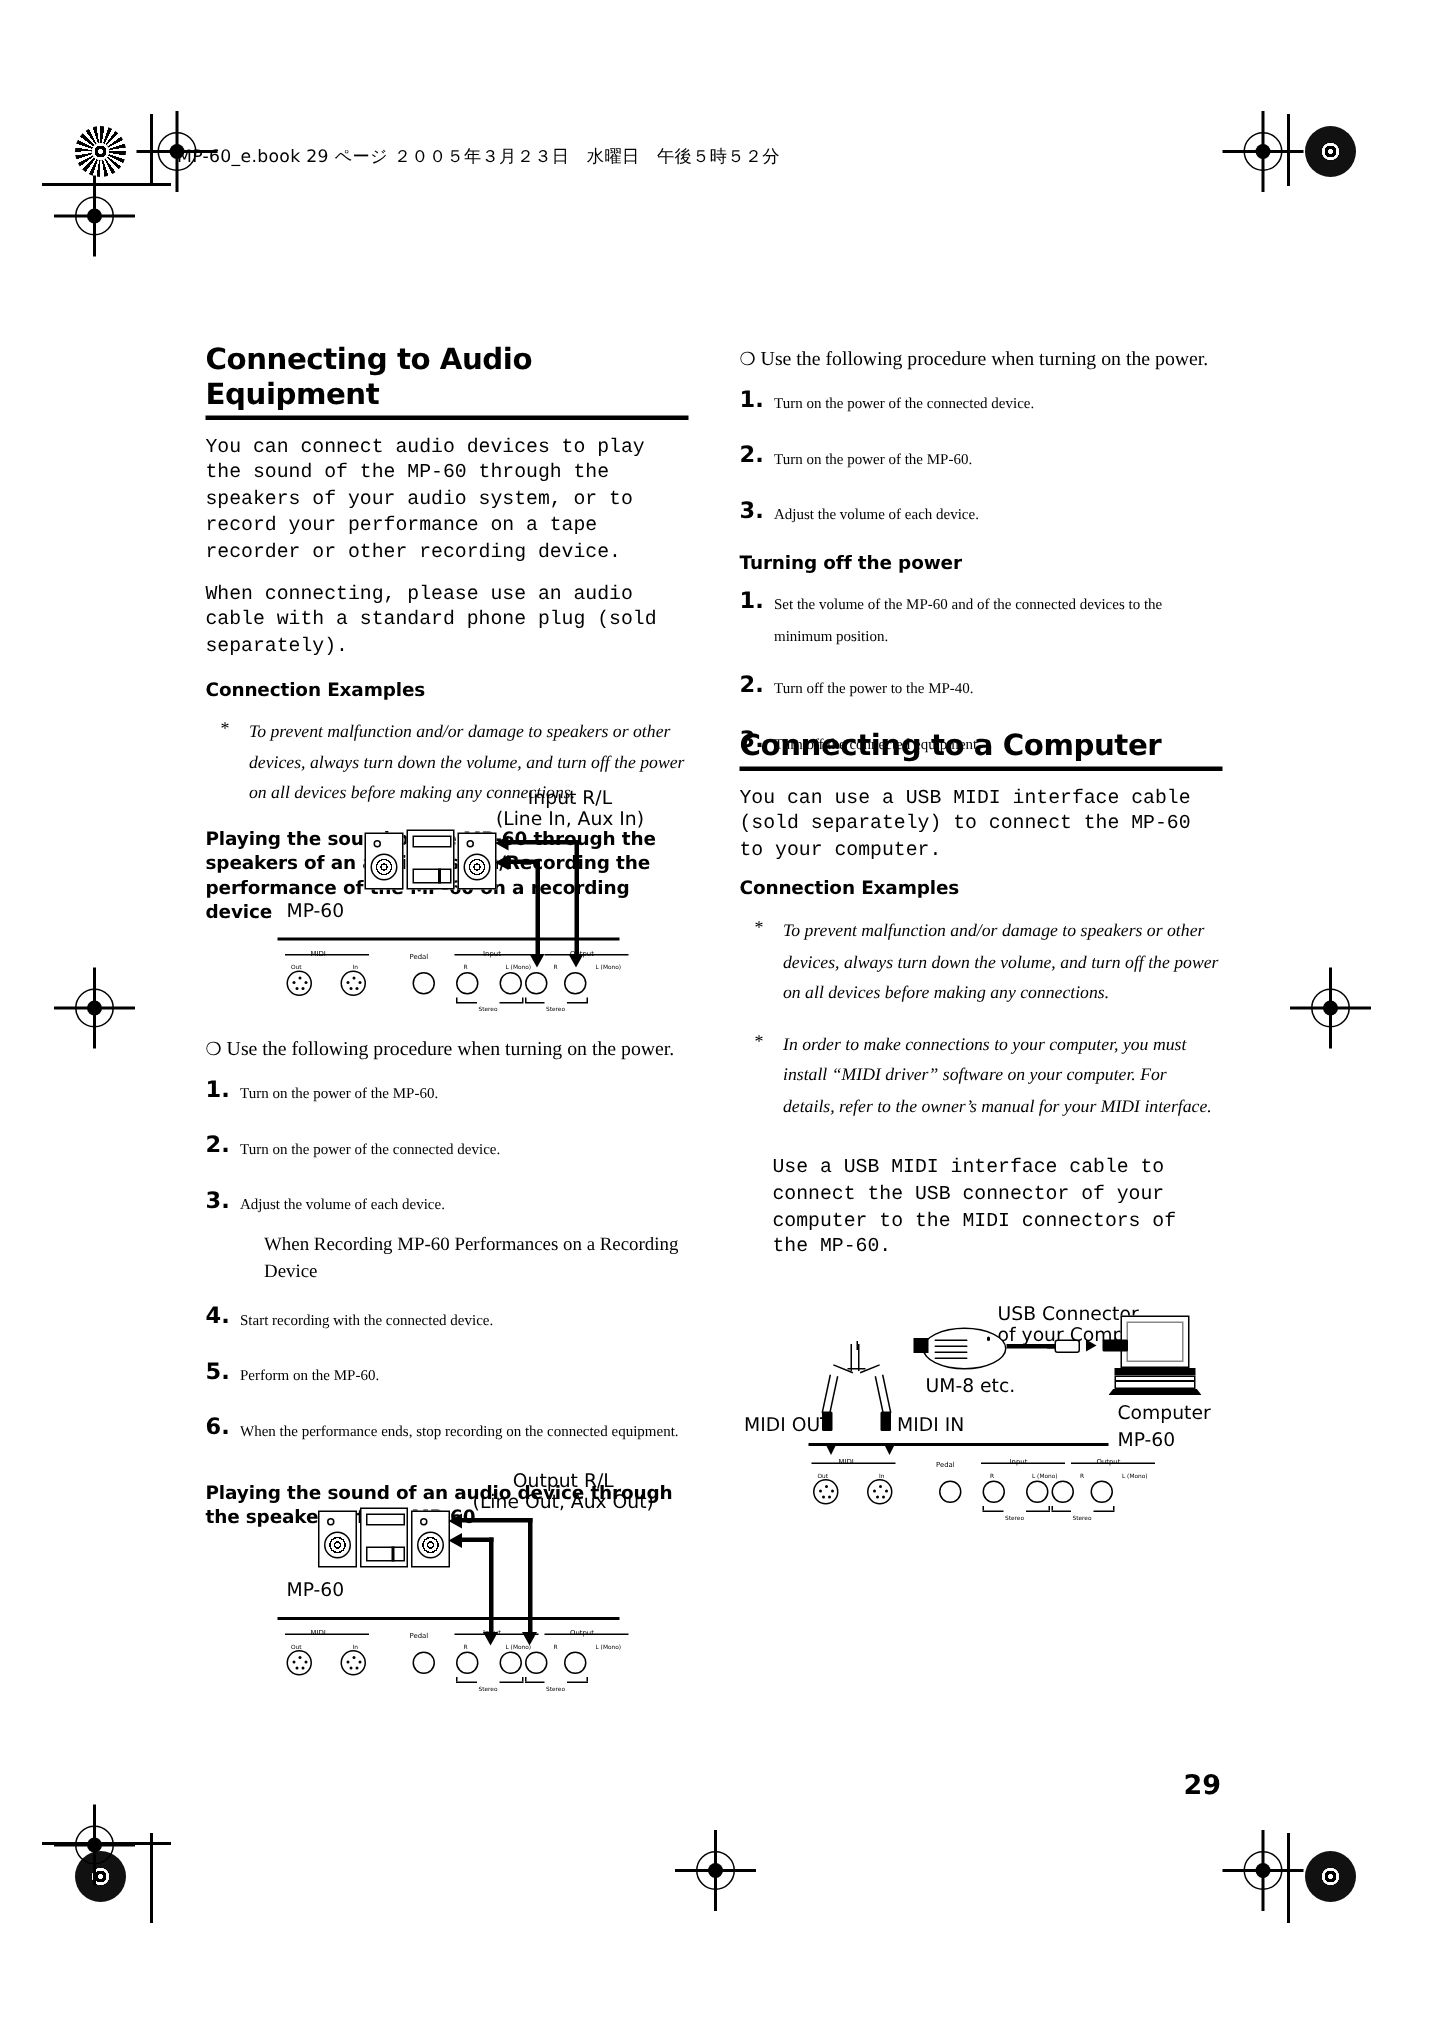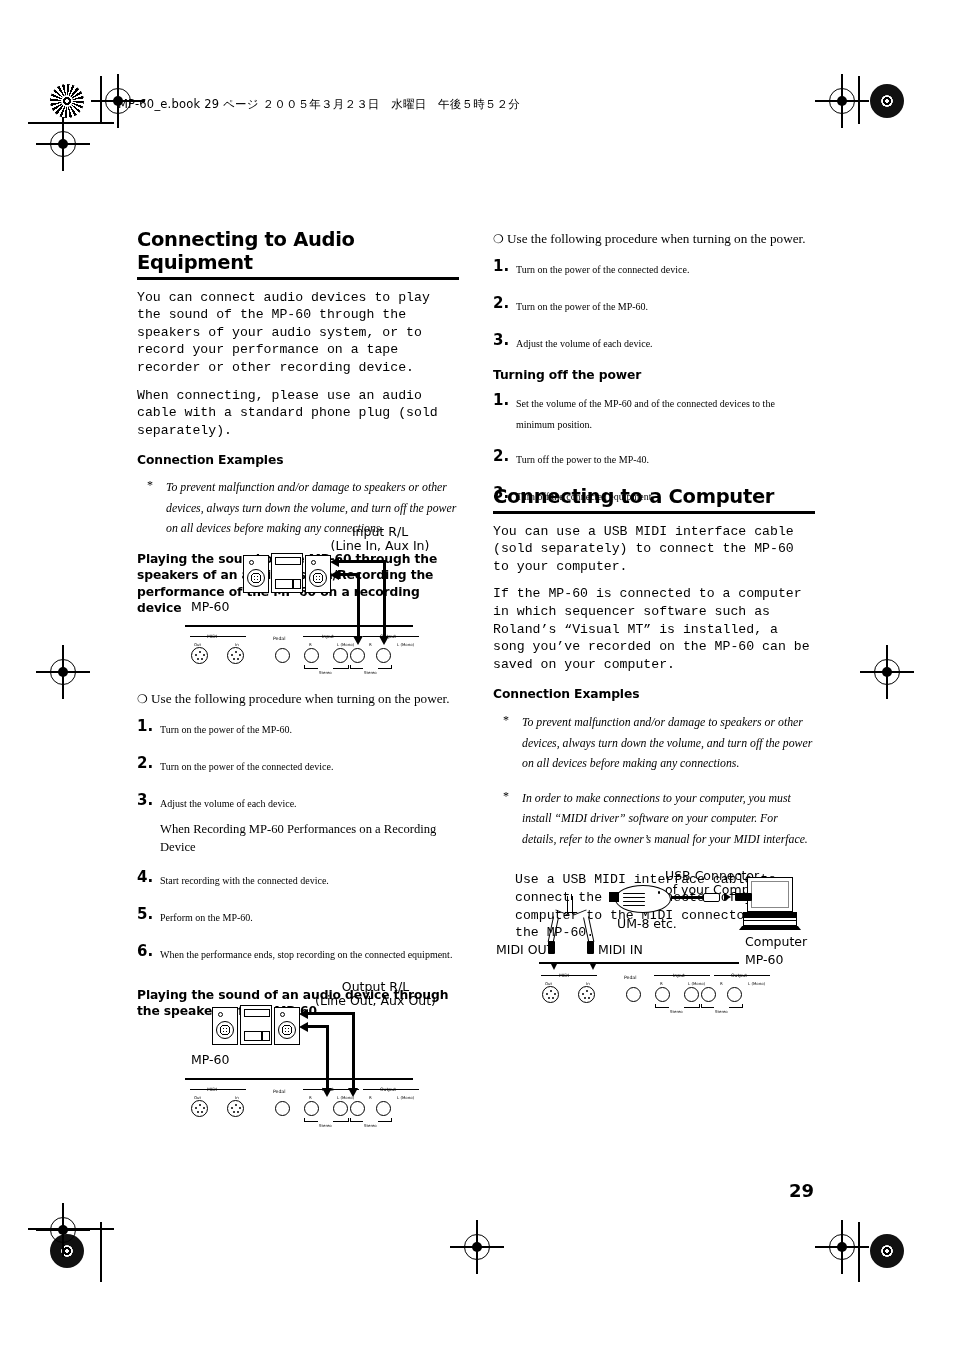--- a/index.html
+++ b/index.html
@@ -325,21 +325,21 @@
       <span class="num">1.</span>
       <span class="txt">Turn on the power of the MP-60.</span>
     </div>
     <div class="step" style="margin-top:16px;">
       <span class="num">2.</span>
       <span class="txt">Turn on the power of the connected device.</span>
     </div>
     <div class="step" style="margin-top:16px;">
       <span class="num">3.</span>
       <span class="txt">Adjust the volume of each device.</span>
-      <span class="sub" style="margin-left:0;">When Recording MP-60 Performances on a Recording Device</span>
+      <span class="sub" style="margin-left:16px;">When Recording MP-60 Performances on a Recording Device</span>
     </div>
     <div class="step" style="margin-top:14px;">
       <span class="num">4.</span>
       <span class="txt">Start recording with the connected device.</span>
     </div>
     <div class="step" style="margin-top:16px;">
       <span class="num">5.</span>
       <span class="txt">Perform on the MP-60.</span>
     </div>
     <div class="step" style="margin-top:16px;">
@@ -466,21 +466,20 @@
       <span class="num">3.</span>
       <span class="txt">Turn off the connected equipment.</span>
     </div>
   </div>
 
   <div class="col colR" style="top:485px;">
     <div class="h2">Connecting to a Computer</div>
     <div class="h2rule"></div>
 
     <p class="body">You can use a USB MIDI interface cable (sold separately) to connect the MP-60 to your computer.</p>
-    <p class="body" style="margin-bottom:14px;">If the MP-60 is connected to a computer in which sequencer software such as Roland’s “Visual MT” is installed, a song you’ve recorded on the MP-60 can be saved on your computer.</p>
 
     <div class="h3" style="margin-bottom:11px;">Connection Examples</div>
 
     <div class="note">
       <span class="star">*</span>
       <span class="txt">To prevent malfunction and/or damage to speakers or other devices, always turn down the volume, and turn off the power on all devices before making any connections.</span>
     </div>
     <div class="note" style="margin-top:14px;">
       <span class="star">*</span>
       <span class="txt">In order to make connections to your computer, you must install “MIDI driver” software on your computer. For details, refer to the owner’s manual for your MIDI interface.</span>

